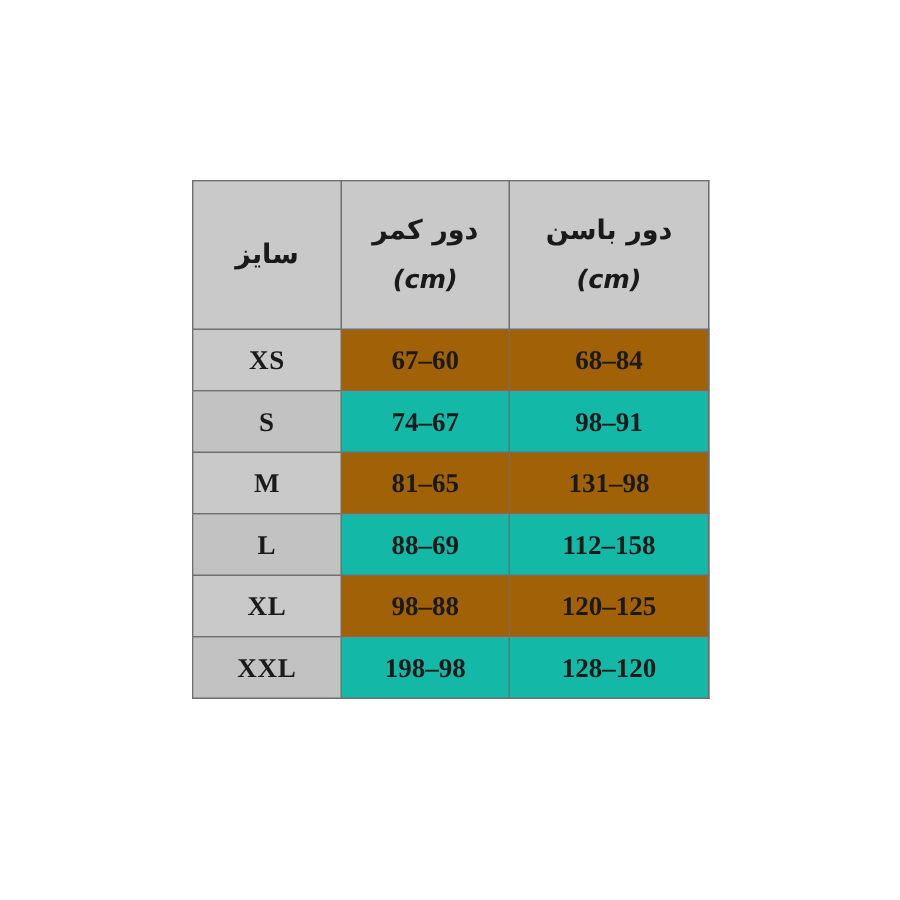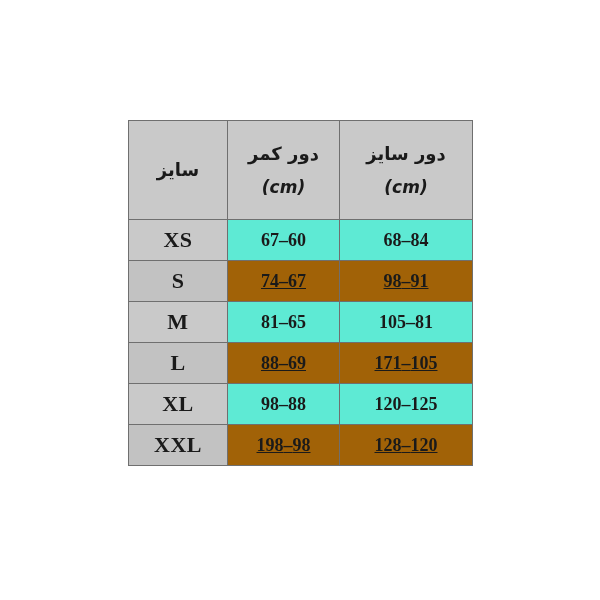--- a/index.html
+++ b/index.html
@@ -68,31 +68,30 @@
 
   tbody tr td {
     height: 40px;
     font-size: 18px;
     font-weight: bold;
   }
 
   tbody tr td.size-cell {
     background: #c9c9c9;
     font-weight: bold;
-    font-size: 22px;
+    font-size: 18px;
     letter-spacing: 0.5px;
   }
 
   tbody tr td.range-cell {
-    background: #5eead4;
+    background: #a16207;
   }
 
   tbody tr.alt td.range-cell {
-    background: #a16207;
-    text-decoration: underline;
+    background: #14b8a6;
   }
 
   tbody tr.alt td.size-cell {
     background: #c2c2c2;
   }
 
   .rtl-head {
     direction: rtl;
     font-family: "DejaVu Sans", sans-serif;
     font-size: 18px;
@@ -105,21 +104,21 @@
   <div class="table-wrap">
     <table class="size-chart">
       <colgroup>
         <col class="col-hip">
         <col class="col-waist">
         <col class="col-size">
       </colgroup>
       <thead>
         <tr>
           <th class="rtl-head">
-            <span class="hdr-line">دور سایز</span>
+            <span class="hdr-line">دور باسن</span>
             <span class="hdr-unit">(cm)</span>
           </th>
           <th class="rtl-head">
             <span class="hdr-line">دور کمر</span>
             <span class="hdr-unit">(cm)</span>
           </th>
           <th class="rtl-head">
             <span class="hdr-line">سایز</span>
           </th>
         </tr>
@@ -129,26 +128,26 @@
           <td class="range-cell">84–68</td>
           <td class="range-cell">60–67</td>
           <td class="size-cell">XS</td>
         </tr>
         <tr class="alt">
           <td class="range-cell">91–98</td>
           <td class="range-cell">67–74</td>
           <td class="size-cell">S</td>
         </tr>
         <tr>
-          <td class="range-cell">81–105</td>
+          <td class="range-cell">98–131</td>
           <td class="range-cell">65–81</td>
           <td class="size-cell">M</td>
         </tr>
         <tr class="alt">
-          <td class="range-cell">105–171</td>
+          <td class="range-cell">158–112</td>
           <td class="range-cell">69–88</td>
           <td class="size-cell">L</td>
         </tr>
         <tr>
           <td class="range-cell">125–120</td>
           <td class="range-cell">88–98</td>
           <td class="size-cell">XL</td>
         </tr>
         <tr class="alt">
           <td class="range-cell">120–128</td>

